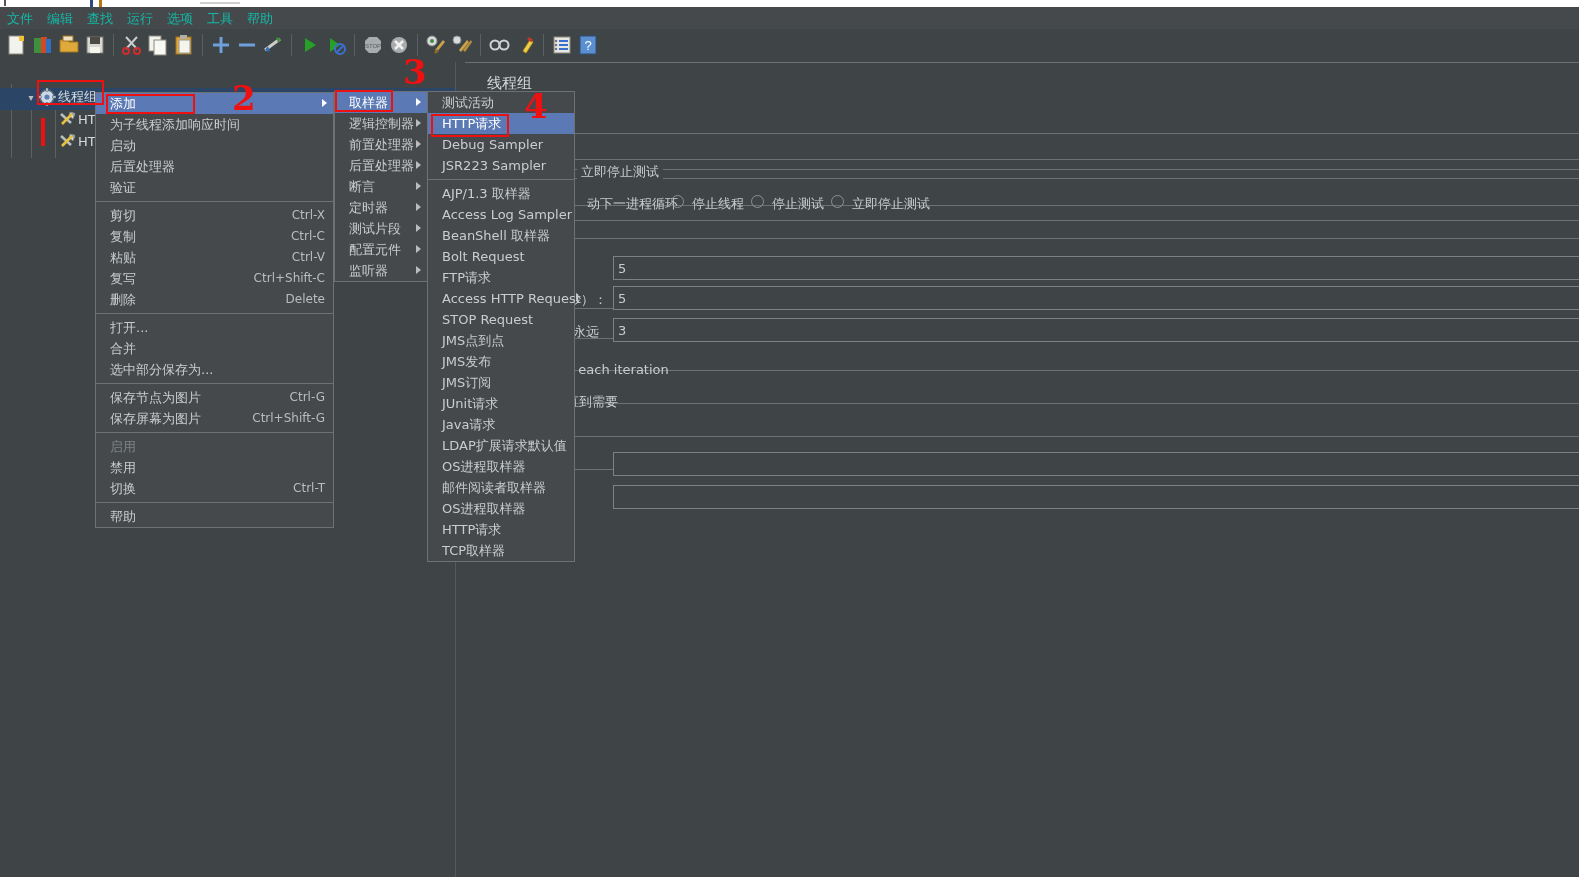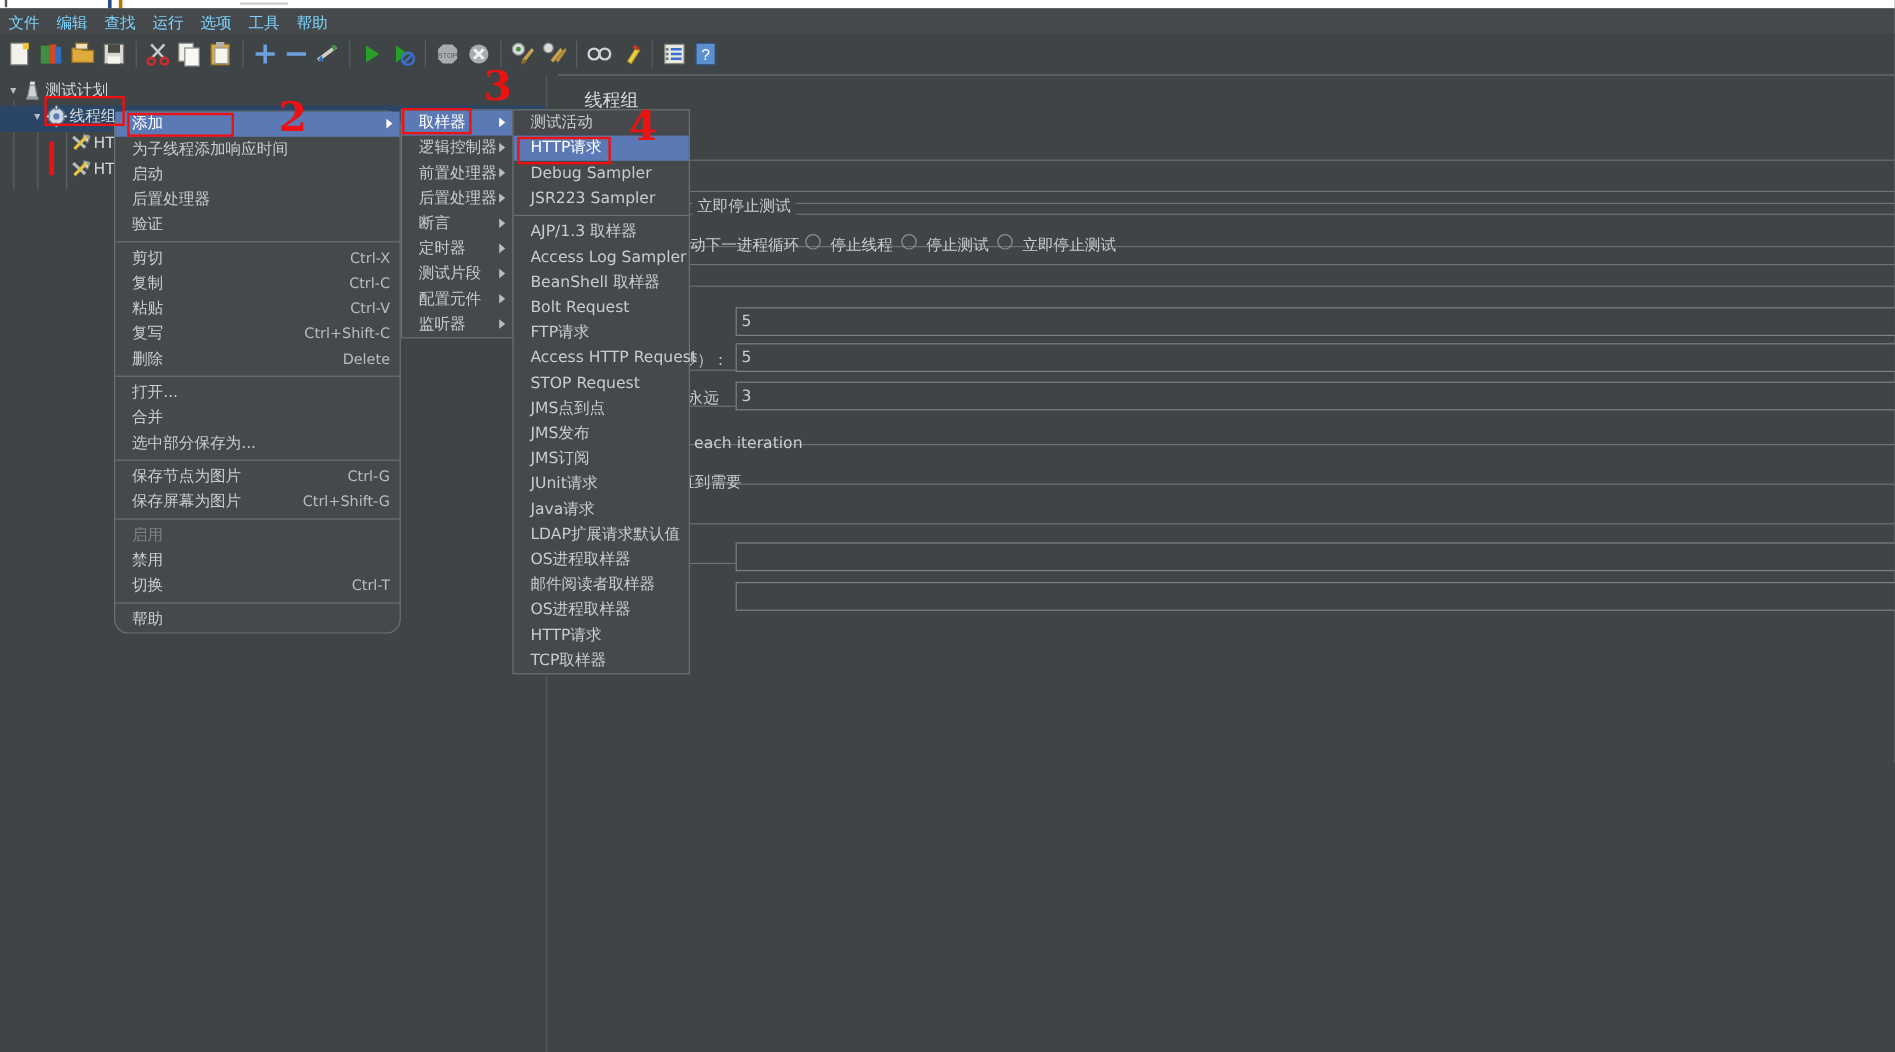--- a/index.html
+++ b/index.html
@@ -14,21 +14,21 @@
   
   .topstrip{position:absolute;left:0;top:0;width:1579px;height:7px;background:#ffffff;}
   .topstrip .tickA{position:absolute;left:4px;top:0;width:2px;height:6px;background:#555;}
   .topstrip .tickB{position:absolute;left:90px;top:0;width:3px;height:7px;background:#2a4c86;}
   .topstrip .tickC{position:absolute;left:99px;top:0;width:3px;height:7px;background:#b9770e;}
   .topstrip .tickD{position:absolute;left:200px;top:2px;width:40px;height:2px;background:#cfcfcf;}
 
   
   .menubar{position:absolute;left:0;top:7px;width:1579px;height:22px;
            background:#45494c;border-bottom:1px solid #35393b;}
-  .menubar .mi{float:left;padding:3px 7px 3px 7px;font-size:13px;color:#7dd3fc;cursor:default;}
+  .menubar .mi{float:left;padding:3px 7px 3px 7px;font-size:13px;color:#14b8a6;cursor:default;}
 
   
   .toolbar{position:absolute;left:0;top:29px;width:1579px;height:33px;
            background:#3f4447;border-bottom:1px solid #2f3335;}
   .tb-inner{position:relative;height:33px;padding-left:4px;}
   .tbtn{float:left;width:26px;height:30px;margin-top:1px;position:relative;cursor:default;}
   .sep{float:left;width:1px;height:22px;margin:5px 5px 0 5px;background:#5a5f62;}
 
   
   .tree{position:absolute;left:0;top:62px;width:455px;bottom:0;background:#3f4447;}
@@ -243,25 +243,20 @@
             </svg></span>
         </div>
       </div>
   </div>
 
   <div class="tree" id="tree-host">
 
     <div class="guide" style="left:11px;top:22px;height:74px;"></div>
     <div class="guide" style="left:31px;top:44px;height:52px;"></div>
     <div class="guide" style="left:55px;top:44px;height:52px;"></div>
-  <div class="trow" style="top: 4px;"><span class="twist" style="margin-left: 4px;">▾</span><span class="ico"><svg width="18" height="18">
-            <rect x="7" y="2" width="4" height="3" fill="#dfe3e5"></rect>
-            <path d="M7 5 L5 15 L13 15 L11 5 Z" fill="#cfd3d5" stroke="#8a8d8f"></path>
-            <rect x="4" y="15" width="10" height="2" fill="#9aa0a3"></rect>
-          </svg></span><span class="tlabel">测试计划</span></div>
       <div class="trow sel" style="top: 26px;"><span class="twist" style="margin-left: 24px;">▾</span><span class="ico"><svg width="18" height="18">
             <circle cx="9" cy="9" r="7" fill="#cfd9e4" stroke="#5a6a7a" stroke-width="1.4"></circle>
             <circle cx="9" cy="9" r="2.6" fill="#5a7fb5"></circle>
             <rect x="8" y="0" width="2" height="3.4" fill="#cfd9e4" stroke="#5a6a7a" stroke-width="0.6"></rect>
             <rect x="8" y="14.6" width="2" height="3.4" fill="#cfd9e4" stroke="#5a6a7a" stroke-width="0.6"></rect>
             <rect x="0" y="8" width="3.4" height="2" fill="#cfd9e4" stroke="#5a6a7a" stroke-width="0.6"></rect>
             <rect x="14.6" y="8" width="3.4" height="2" fill="#cfd9e4" stroke="#5a6a7a" stroke-width="0.6"></rect>
           </svg></span><span class="tlabel">线程组</span></div>
       <div class="trow" style="top: 48px;"><span class="twist" style="margin-left: 44px;"></span><span class="ico"><svg width="20" height="18">
             <line x1="3" y1="4" x2="13" y2="13" stroke="#b9bdbf" stroke-width="2.6"></line>
@@ -292,21 +287,21 @@
     <div class="band" style="top:308px;"></div>
     <div class="band" style="top:341px;"></div>
     <div class="band" style="top:374px;"></div>
     <div class="band" style="top:407px;"></div>
 
     <div class="rp-title">线程组</div>
 
     <div class="grp" style="left:104px;top:107px;right:-2px;height:52px;"></div>
     <div class="grp-cap" style="left:112px;top:101px;">立即停止测试</div>
 
-    <div class="lbl" style="left:110px;top:133px;">动下一进程循环</div>
+    <div class="lbl" style="left:122px;top:133px;">动下一进程循环</div>
 
     <div class="radio" style="left:206px;top:133px;"></div>
     <div class="lbl" style="left:227px;top:133px;">停止线程</div>
 
     <div class="radio" style="left:286px;top:133px;"></div>
     <div class="lbl" style="left:307px;top:133px;">停止测试</div>
 
     <div class="radio" style="left:366px;top:133px;"></div>
     <div class="lbl" style="left:387px;top:133px;">立即停止测试</div>
 
@@ -318,21 +313,21 @@
     <div class="lbl" style="left:108px;top:261px;">永远</div>
     <div class="field" style="left:148px;top:256px;right:-2px;">3</div>
 
     <div class="lbl" style="left:101px;top:300px;">n each iteration</div>
     <div class="lbl" style="left:101px;top:331px;">直到需要</div>
 
     <div class="field" style="left:148px;top:390px;right:-2px;"></div>
     <div class="field" style="left:148px;top:423px;right:-2px;"></div>
   </div>
 
-  <div class="menu" id="ctxmenu" style="left:95px;top:92px;width:239px;border-radius:12px;">
+  <div class="menu" id="ctxmenu" style="left:95px;top:92px;width:239px;">
       <div class="mrow hl"><span>添加</span><span class="arrow"></span></div>
       <div class="mrow"><span>为子线程添加响应时间</span></div>
       <div class="mrow"><span>启动</span></div>
       <div class="mrow"><span>后置处理器</span></div>
       <div class="mrow"><span>验证</span></div>
       <div class="msep"></div>
       <div class="mrow"><span>剪切</span><span class="acc">Ctrl-X</span></div>
       <div class="mrow"><span>复制</span><span class="acc">Ctrl-C</span></div>
       <div class="mrow"><span>粘贴</span><span class="acc">Ctrl-V</span></div>
       <div class="mrow"><span>复写</span><span class="acc">Ctrl+Shift-C</span></div>

